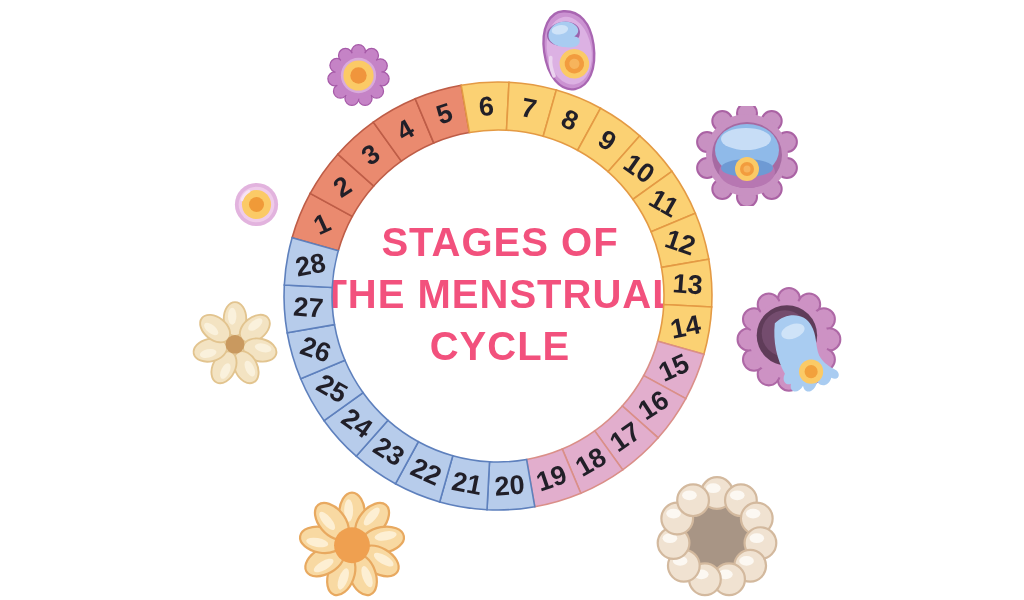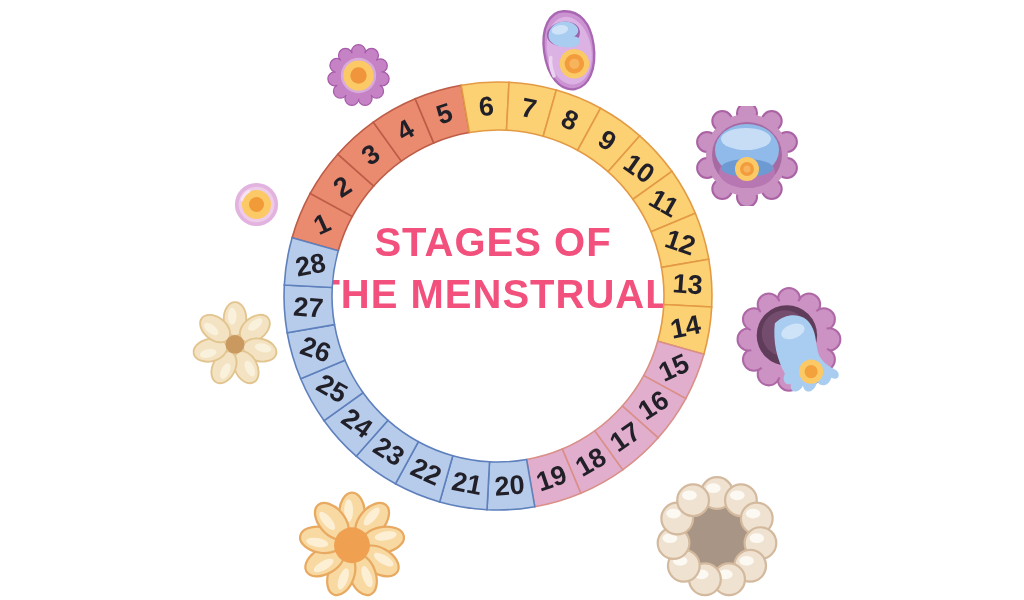--- a/index.html
+++ b/index.html
@@ -5,34 +5,35 @@
   html,body{margin:0;padding:0;}
   body{
     width:1024px;height:600px;overflow:hidden;background:#ffffff;
     font-family:"Liberation Sans",sans-serif;position:relative;
   }
   #stage{position:absolute;inset:0;width:1024px;height:600px;}
   #wheel{position:absolute;left:0;top:0;}
   #wheel text{font-family:"Liberation Sans",sans-serif;}
   .illus{position:absolute;}
   #page-title{
-    position:absolute;left:293px;top:216px;width:400px;
+    position:absolute;left:300px;top:216px;width:400px;
     text-align:center;font-size:40px;font-weight:700;line-height:52px;
     letter-spacing:1px;
   }
   #page-title span{display:block;}
 </style>
 </head>
 <body>
 
 <div id="stage">
 
   <div id="page-title" style="color: rgb(242, 81, 125);">
     <span>STAGES OF</span>
     <span>THE MENSTRUAL</span>
+    <span>CYCLE</span>
   </div>
 
   <svg id="wheel" width="1024" height="600" viewBox="0 0 1024 600">
       <path d="M292.1,237.7 A214,214 0 0 1 310.2,193.4 L352.3,216.4 A166,166 0 0 0 338.3,250.8 Z" fill="#EA8A6F" stroke="#BE5D47" stroke-width="1.6"></path>
       <path d="M310.2,193.4 A214,214 0 0 1 337.8,154.2 L373.7,186.0 A166,166 0 0 0 352.3,216.4 Z" fill="#EA8A6F" stroke="#BE5D47" stroke-width="1.6"></path>
       <path d="M337.8,154.2 A214,214 0 0 1 373.3,122.1 L401.3,161.1 A166,166 0 0 0 373.7,186.0 Z" fill="#EA8A6F" stroke="#BE5D47" stroke-width="1.6"></path>
       <path d="M373.3,122.1 A214,214 0 0 1 415.2,98.7 L433.7,142.9 A166,166 0 0 0 401.3,161.1 Z" fill="#EA8A6F" stroke="#BE5D47" stroke-width="1.6"></path>
       <path d="M415.2,98.7 A214,214 0 0 1 461.2,85.2 L469.4,132.5 A166,166 0 0 0 433.7,142.9 Z" fill="#EA8A6F" stroke="#BE5D47" stroke-width="1.6"></path>
       <path d="M461.2,85.2 A214,214 0 0 1 509.0,82.3 L506.5,130.2 A166,166 0 0 0 469.4,132.5 Z" fill="#FBD173" stroke="#E49A44" stroke-width="1.6"></path>
       <path d="M509.0,82.3 A214,214 0 0 1 556.3,90.1 L543.2,136.3 A166,166 0 0 0 506.5,130.2 Z" fill="#FBD173" stroke="#E49A44" stroke-width="1.6"></path>

